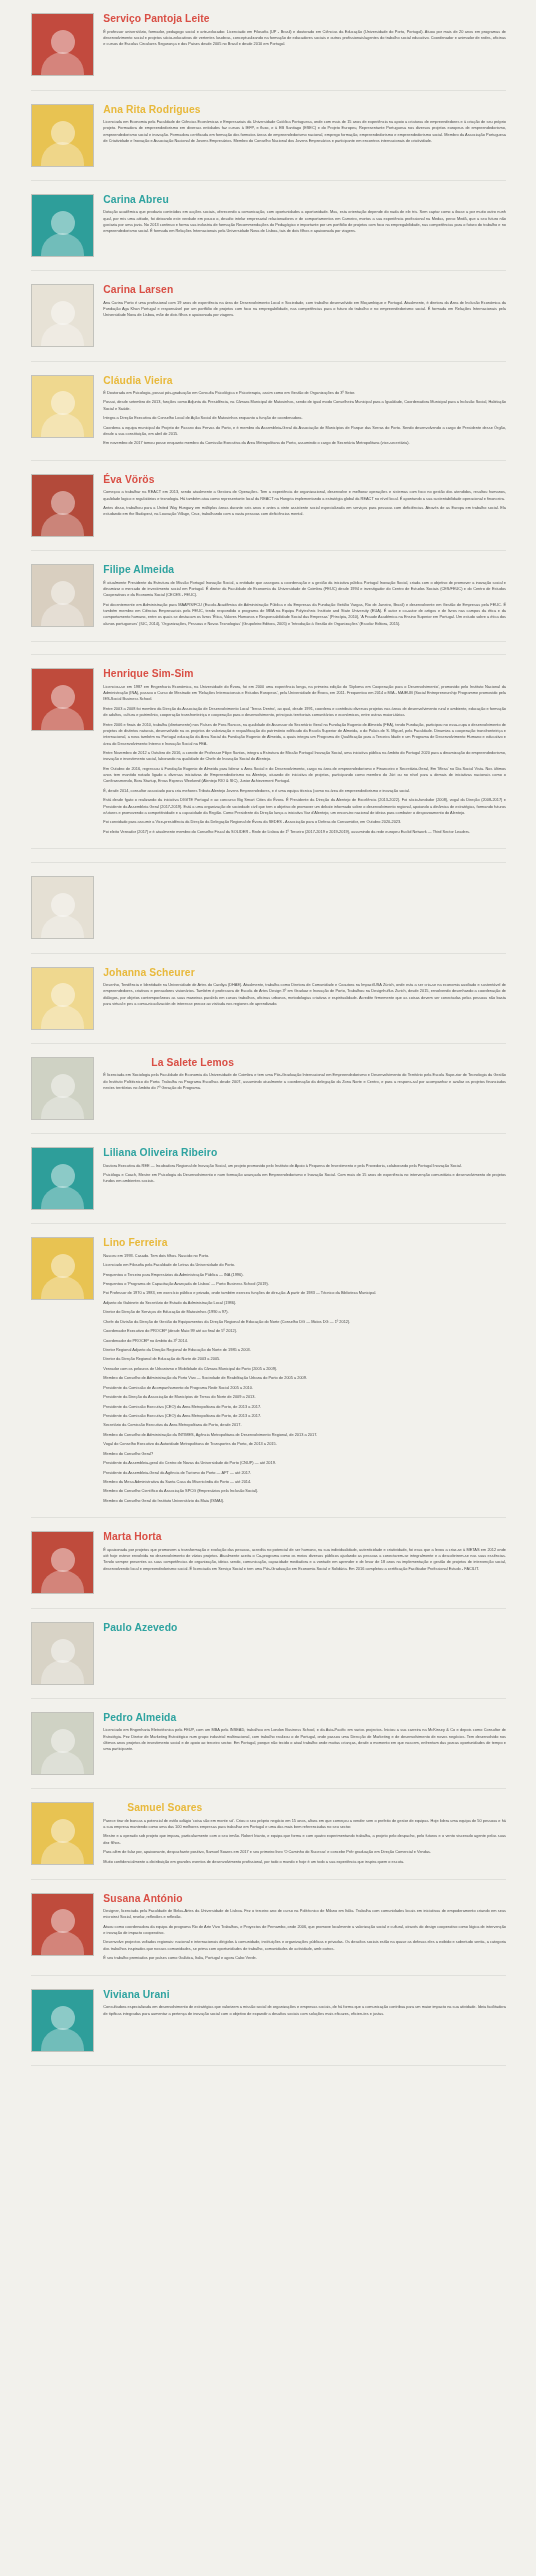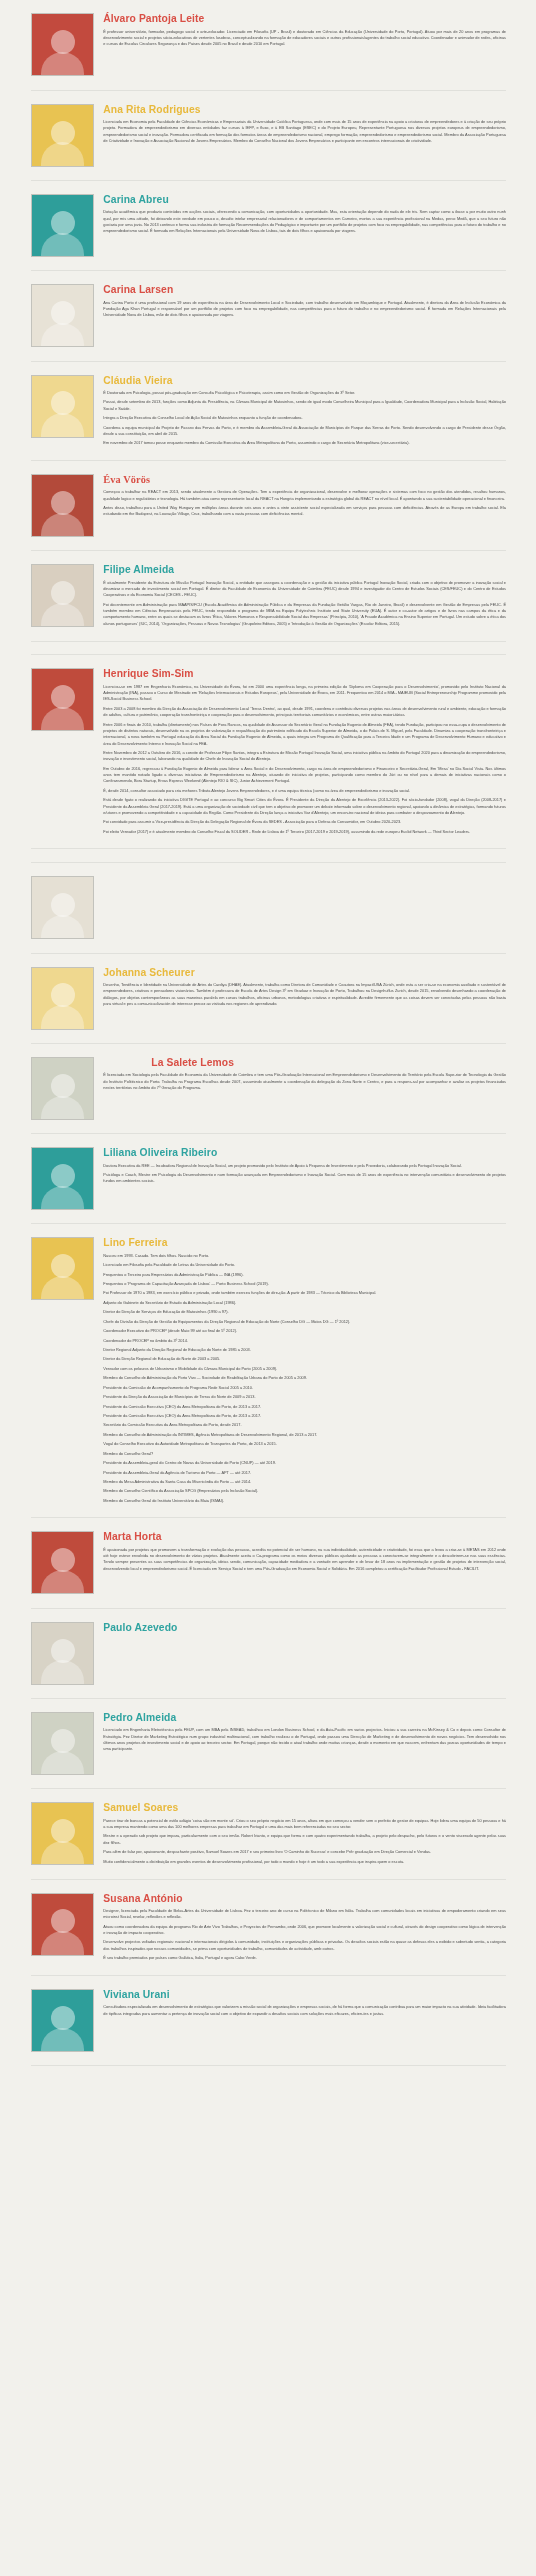--- a/index.html
+++ b/index.html
@@ -85,21 +85,21 @@
 <div class="page">
   <div id="list">
       <div class="bio">
         <div class="thumb">
           <div class="ph" style="background: rgb(194, 74, 62);">
             <div class="face"></div>
             <div class="body"></div>
           </div>
         </div>
         <div class="content">
-          <h2 class="name" style="color: rgb(217, 79, 69);">Álvaro Pantoja Leite</h2>
+          <h2 class="name" style="color: rgb(217, 79, 69);">Serviço Pantoja Leite</h2>
           <p class="para">É professor universitário, formador, pedagogo social e arte-educador. Licenciado em Filosofia (UP - Brasil) e doutorado em Ciências da Educação (Universidade do Porto, Portugal). Atuou por mais de 20 anos em programas de desenvolvimento social e projetos sócio-educativos de vertentes lusobras, conceptualizando na formação de educadores sociais e outros profissionais/agentes do trabalho social educativo. Coordenador e animador de redes, oficinas e cursos de Escolas Circulares Segurança e dos Paises desde 2005 no Brasil e desde 2010 em Portugal.</p>
         </div>
       </div>
       <div class="rule"></div>
       <div class="bio">
         <div class="thumb">
           <div class="ph" style="background: rgb(232, 195, 82);">
             <div class="face"></div>
             <div class="body"></div>
           </div>
@@ -154,21 +154,21 @@
       </div>
       <div class="rule"></div>
       <div class="bio">
         <div class="thumb">
           <div class="ph" style="background: rgb(179, 74, 58);">
             <div class="face"></div>
             <div class="body"></div>
           </div>
         </div>
         <div class="content">
-          <h2 class="name" style="color: rgb(217, 79, 69); font-family: Liberation Serif, serif;">Éva Vörös</h2>
+          <h2 class="name" style="color: rgb(217, 79, 69);">Éva Vörös</h2>
           <p class="para">Começou a trabalhar na REACT em 2013, sendo atualmente a Gestora de Operações. Tem a experiência de organizacional, desenvolve e melhorar operações e sistemas com foco no gestão dos atendidos, resultou humanos, qualidade logico e regulatórios e tecnologia. Há também atua como representante local da REACT na Hungria implementando a estratégia global da REACT no nível local. É apontando a sua sustentabilidade operacional e financeira.</p>
           <p class="para">Antes disso, trabalhou para a United Way Hungary em múltiplos áreas durante seis anos e antes a vinte assistente social especializada em serviços para pessoas com deficiências. Através de as Europa em trabalho social. Ela estudando em the Budapest, na Louvação Village, Cruz, trabalhando com a vasta pessoas com deficiências mental.</p>
         </div>
       </div>
       <div class="rule"></div>
       <div class="bio">
         <div class="thumb">
           <div class="ph" style="background: rgb(217, 207, 192);">
             <div class="face"></div>
             <div class="body"></div>
@@ -331,21 +331,21 @@
       </div>
       <div class="rule"></div>
       <div class="bio">
         <div class="thumb">
           <div class="ph" style="background: rgb(232, 195, 82);">
             <div class="face"></div>
             <div class="body"></div>
           </div>
         </div>
         <div class="content">
-          <h2 class="name" style="color: rgb(232, 185, 60);">Samuel Soares</h2>
+          <h2 class="name" style="color: rgb(232, 185, 60); margin-left: 24px;">Samuel Soares</h2>
           <p class="para">Parece tirar de bancas a potencial de estilo adágio 'coisa são em monte só'. Criou o seu próprio negócio em 15 anos, altura em que começou a vender sem o prefeito de gestor de equipas. Hoje lidera uma equipa de 50 pessoas e há a sua empresa mantendo como uma das 100 melhores empresas para trabalhar em Portugal e uma das mais bem referenciadas no seu sector.</p>
           <p class="para">Mestre e a operado sob projeto que impara, particularmente com o seu irmão. Robert Irianto, e equipa que forma e com quatro experimentando trabalha, a projeto pelo despacho, pelo futuros e o vento viscerado agente pelas suas dez filhos.</p>
           <p class="para">Para além de falar por, apaixonante, despachante positivo, Samuel Soares em 2017 e seu primeiro livro 'O Caminho do Sucesso' e concebe Prêr graduação em Direção Comercial e Vendas.</p>
           <p class="para">Muito confidencialmente a distribuição em grandes eventos de desenvolvimento profissional, por todo o mundo e hoje é um todo a sua experiência que inspira quem o escuta.</p>
         </div>
       </div>
       <div class="rule"></div>
       <div class="bio">
         <div class="thumb">
           <div class="ph" style="background: rgb(191, 75, 60);">

